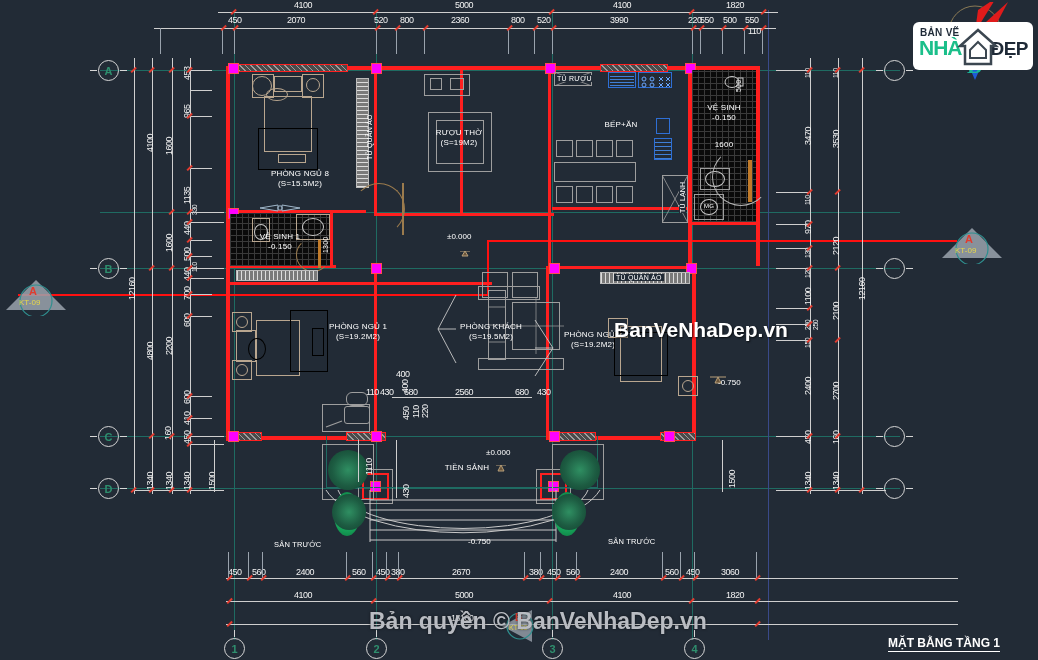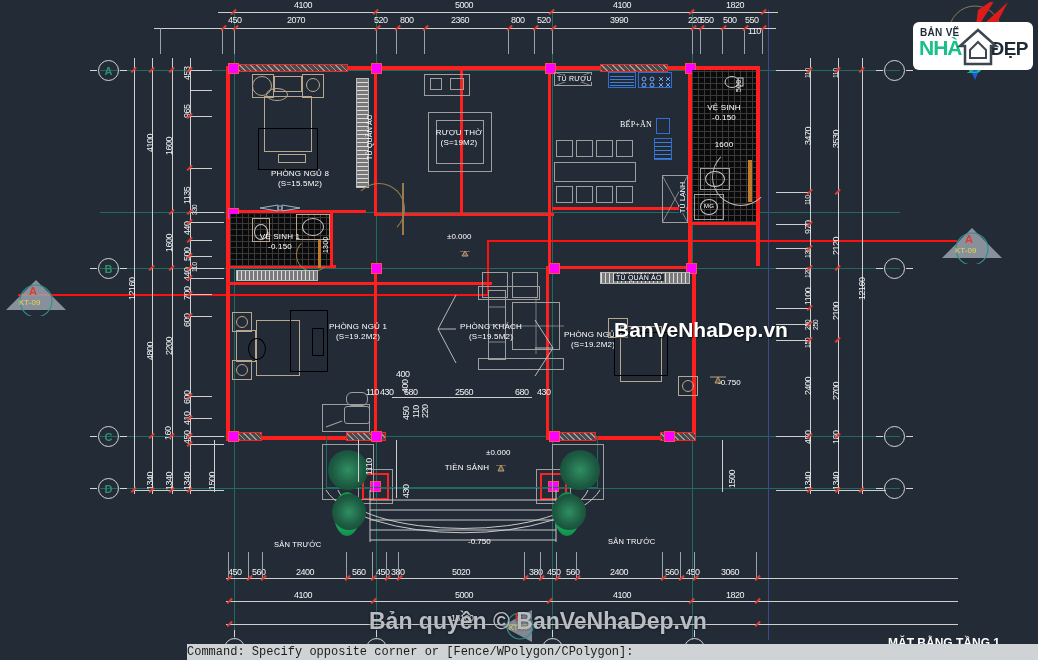--- a/index.html
+++ b/index.html
@@ -285,21 +285,21 @@
         <g fill="none" stroke="#6aa6ff" stroke-width="1">
       <circle cx="4" cy="3" r="2"></circle>
           <circle cx="12" cy="3" r="2"></circle>
       <circle cx="4" cy="9" r="2"></circle>
           <circle cx="12" cy="9" r="2"></circle>
       <path d="M19 1 L23 5 M23 1 L19 5 M26 1 L30 5 M30 1 L26 5"></path>
       <path d="M19 7 L23 11 M23 7 L19 11 M26 7 L30 11 M30 7 L26 11"></path>
     </g>
       </svg>
   </div>
-  <div class="roomlabel" style="left:601px; top:120px; width:70px;font-family:Liberation Serif, serif;">
+  <div class="roomlabel" style="left:586px; top:120px; width:70px;">
     <span>BẾP+ĂN</span>
   </div>
 
   <div class="furn2" style="left:556px; top:140px; width:17px; height:17px;"></div>
   <div class="furn2" style="left:576px; top:140px; width:17px; height:17px;"></div>
   <div class="furn2" style="left:596px; top:140px; width:17px; height:17px;"></div>
   <div class="furn2" style="left:616px; top:140px; width:17px; height:17px;"></div>
   <div class="furn2" style="left:554px; top:162px; width:82px; height:20px;"></div>
   <div class="furn2" style="left:556px; top:186px; width:17px; height:17px;"></div>
   <div class="furn2" style="left:576px; top:186px; width:17px; height:17px;"></div>
@@ -686,21 +686,21 @@
   <div class="tick" style="left:858px; top:69px;"></div>
   <div class="tick" style="left:858px; top:489px;"></div>
 
   <div class="dimline" style="left:226px; top:578px; width:732px;"></div>
   <div class="dimtext" style="left:228px; top:568px;">450</div>
   <div class="dimtext" style="left:252px; top:568px;">560</div>
   <div class="dimtext" style="left:296px; top:568px;">2400</div>
   <div class="dimtext" style="left:352px; top:568px;">560</div>
   <div class="dimtext" style="left:376px; top:568px;">450</div>
   <div class="dimtext" style="left:391px; top:568px;">380</div>
-  <div class="dimtext" style="left:452px; top:568px;">5020</div>
+  <div class="dimtext" style="left:452px; top:568px;">2670</div>
   <div class="dimtext" style="left:529px; top:568px;">380</div>
   <div class="dimtext" style="left:547px; top:568px;">450</div>
   <div class="dimtext" style="left:566px; top:568px;">560</div>
   <div class="dimtext" style="left:610px; top:568px;">2400</div>
   <div class="dimtext" style="left:665px; top:568px;">560</div>
   <div class="dimtext" style="left:686px; top:568px;">450</div>
   <div class="dimtext" style="left:721px; top:568px;">3060</div>
 
   <div class="dimline" style="left:226px; top:601px; width:732px;"></div>
   <div class="dimtext" style="left:294px; top:591px;">4100</div>
@@ -811,15 +811,14 @@
         <path d="M21 4 L39 20 L34 20 L34 38 L8 38 L8 20 L3 20 Z" fill="#ffffff" stroke="#3b4650" stroke-width="2.5"></path>
         <path d="M21 16 L29 24 L29 32 L13 32 L13 24 Z" fill="#ffffff" stroke="#3b4650" stroke-width="2"></path>
       </svg>
     </div>
   </div>
 
   <div id="wm-mid">BanVeNhaDep.vn</div>
   <div id="wm-center">Bản quyền © BanVeNhaDep.vn</div>
 
   <div id="plan-title">MẶT BẰNG TẦNG 1</div>
-  <div id="cmdbar">Command: Specify opposite corner or [Fence/WPolygon/CPolygon]:</div>
 
 </div>
 
 </body></html>

